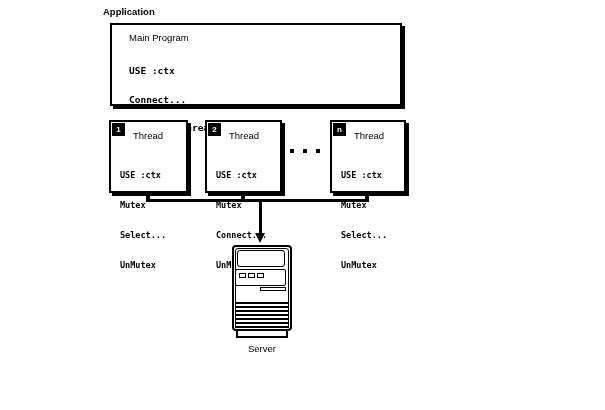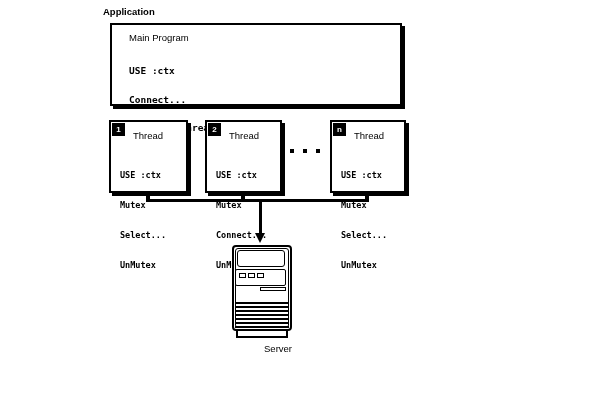--- a/index.html
+++ b/index.html
@@ -115,13 +115,13 @@
   <div class="line" style="left:3px; top:57px; width:54px; height:1.5px;"></div>
   <div class="line" style="left:3px; top:61px; width:54px; height:1.5px;"></div>
   <div class="line" style="left:3px; top:65px; width:54px; height:1.5px;"></div>
   <div class="line" style="left:3px; top:69px; width:54px; height:1.5px;"></div>
   <div class="line" style="left:3px; top:73px; width:54px; height:1.5px;"></div>
   <div class="line" style="left:3px; top:77px; width:54px; height:1.5px;"></div>
   <div class="line" style="left:3px; top:81px; width:54px; height:1.5px;"></div>
   <div class="abs" style="left:4px; top:84px; width:52px; height:9px; border:2px solid #000; background:#fff;"></div>
 </div>
 
-<div class="abs label" style="left:232px; top:343px; width:60px; text-align:right;">Server</div>
+<div class="abs label" style="left:232px; top:343px; width:60px; text-align:center;">Server</div>
 
 </body></html>

